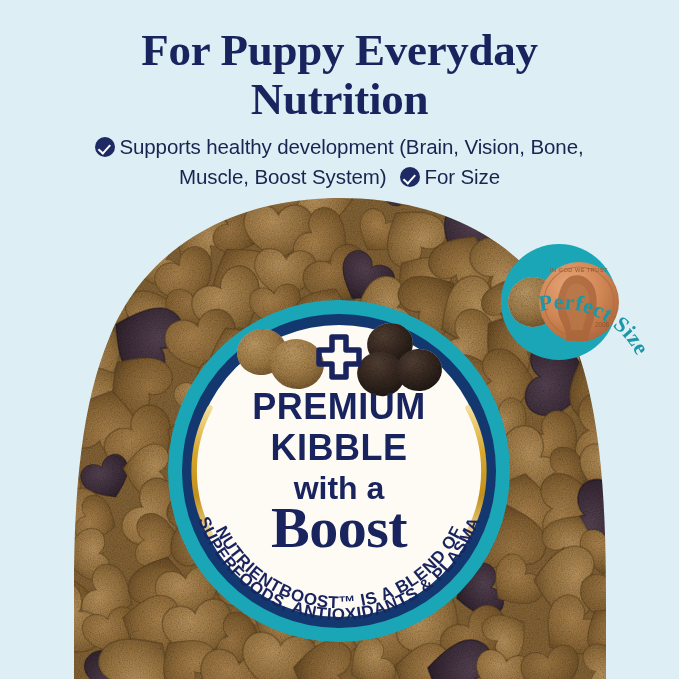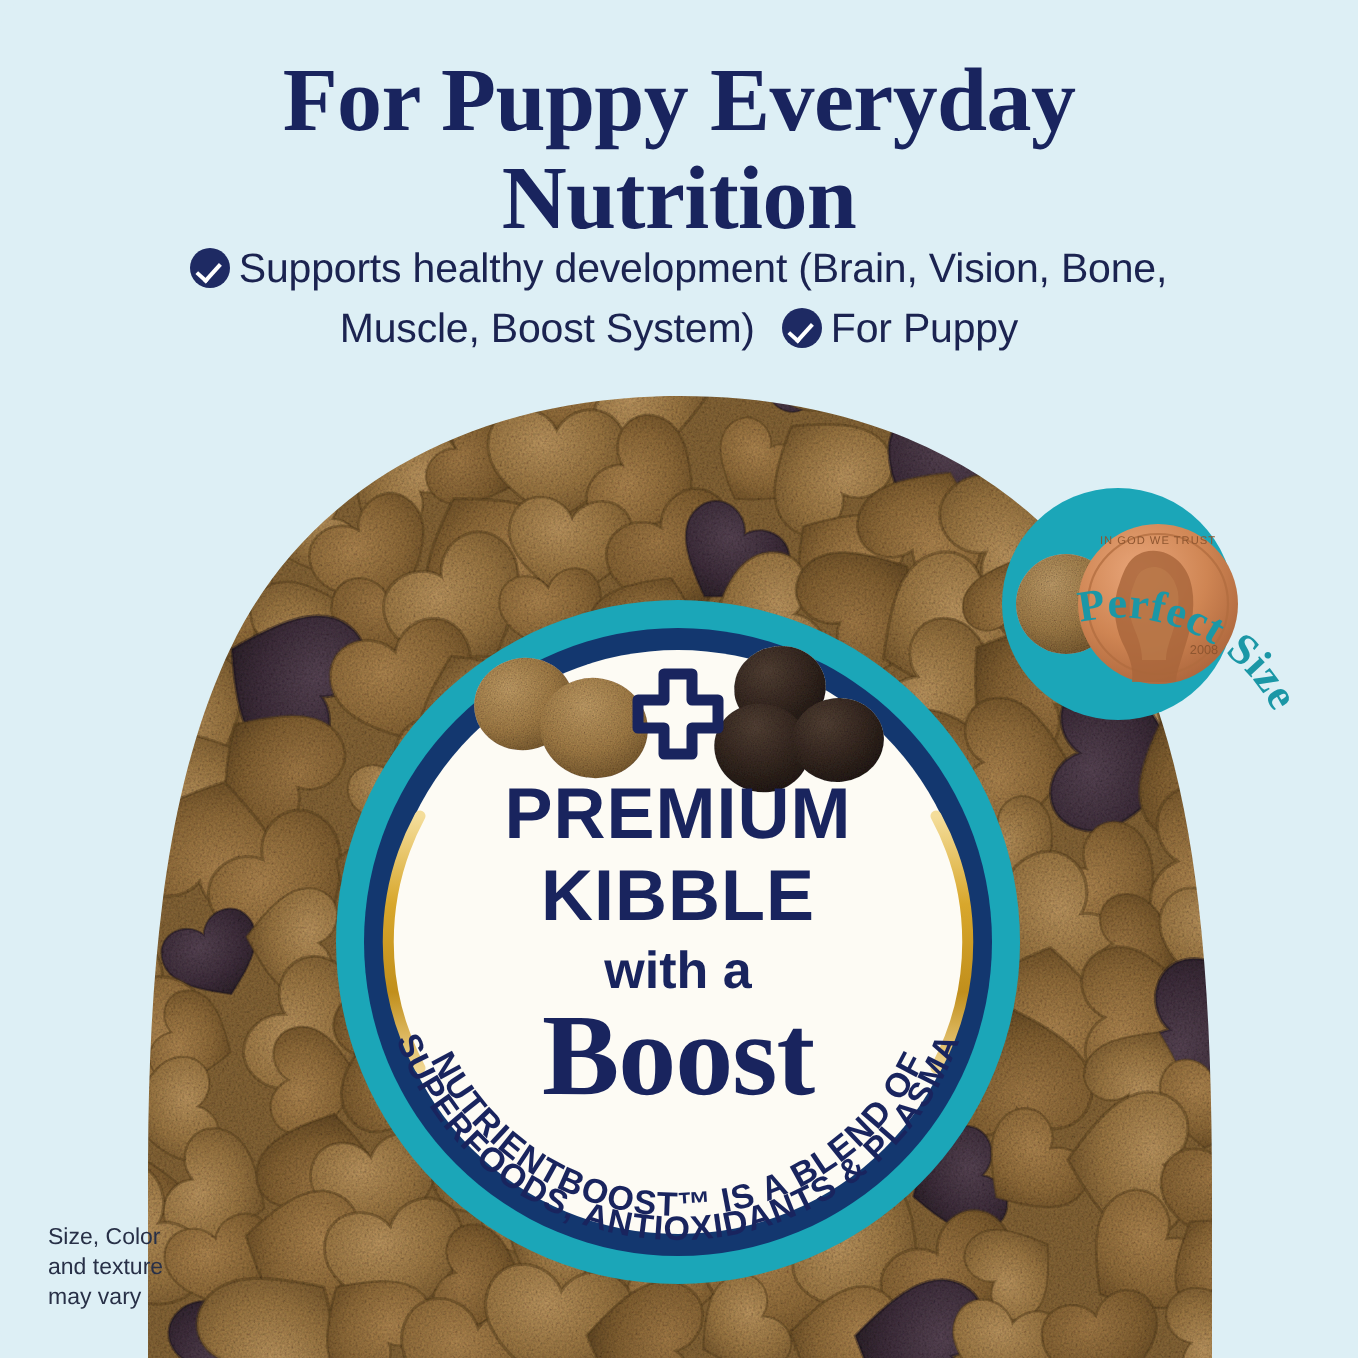--- a/index.html
+++ b/index.html
@@ -17,21 +17,21 @@
     font-family:"Liberation Serif", serif;
     font-weight:bold;
     font-size:45px;line-height:49px;
     color:#19245e;
     letter-spacing:-0.3px;
     white-space:pre-line;
   }
 
   
   .bullets{
-    position:absolute;left:40px;top:120px;width:599px;text-align:center;
+    position:absolute;left:40px;top:132px;width:599px;text-align:center;
     color:#1b2350;font-size:20.5px;line-height:30px;font-weight:500;
     letter-spacing:-0.1px;
   }
   .bl-row{display:block;}
   .chk{
     display:inline-block;width:20px;height:20px;border-radius:50%;
     background:#1e2a63;position:relative;vertical-align:-3px;margin-right:4px;
   }
   .chk::after{
     content:"";position:absolute;left:5.5px;top:4.5px;width:5px;height:9.5px;
@@ -58,21 +58,21 @@
     position:absolute;left:166px;top:298px;width:346px;height:346px;
     pointer-events:none;
   }
   .b-premium{
     position:absolute;left:0;top:88px;width:346px;text-align:center;
     font-size:36px;line-height:41px;font-weight:bold;color:#19245e;
     letter-spacing:0.5px;white-space:pre-line;
   }
   .b-with{
     position:absolute;left:0;top:172px;width:346px;text-align:center;
-    font-size:26px;font-weight:bold;color:#19245e;letter-spacing:0px;
+    font-size:32px;font-weight:bold;color:#19245e;letter-spacing:0px;
   }
   .b-boost{
     position:absolute;left:0;top:196px;width:346px;text-align:center;
     font-family:"Liberation Serif", serif;
     font-size:58px;font-weight:bold;color:#19245e;letter-spacing:-0.5px;
   }
 
   
   .psize{position:absolute;left:486px;top:206px;width:193px;height:160px;}
   .psize svg{display:block;}
@@ -87,21 +87,21 @@
 </head>
 <body>
 
 <div id="stage">
 
   <div class="headline">For Puppy Everyday
 Nutrition</div>
 
   <div class="bullets">
     <span class="bl-row"><span class="chk"></span><span class="bl-txt">Supports healthy development (Brain, Vision, Bone,</span></span>
-    <span class="bl-row"><span class="bl-txt">Muscle, Boost System)</span><span class="chk second"></span><span class="bl-txt">For Puppy</span></span>
+    <span class="bl-row"><span class="bl-txt">Muscle, Boost System)</span><span class="chk second"></span><span class="bl-txt">For Size</span></span>
   </div>
 
   <div class="pile">
     <svg width="548" height="483" viewBox="0 0 548 483" xmlns="http://www.w3.org/2000/svg">
       <defs>
         <radialGradient id="kg" cx="38%" cy="32%" r="78%">
           <stop offset="0%" stop-color="#b48a52"></stop>
           <stop offset="55%" stop-color="#96703c"></stop>
           <stop offset="100%" stop-color="#6d4f27"></stop>
         </radialGradient>
@@ -419,17 +419,14 @@
         <text x="93" y="66" text-anchor="middle" font-family="Liberation Sans, sans-serif" font-size="5.6" fill="#8e5630" letter-spacing="0.5" id="coinmotto">IN GOD WE TRUST</text>
         <text x="116" y="121" text-anchor="middle" font-family="Liberation Sans, sans-serif" font-size="6.4" fill="#8e5630" id="coinyear">2008</text>
       </g>
 
       <text font-family="Liberation Serif, serif" font-size="22" font-weight="bold" fill="#1b97a6" letter-spacing="0.4">
         <textPath href="#psArc" startOffset="50%" text-anchor="middle" id="pstp">Perfect Size!</textPath>
       </text>
     </svg>
   </div>
 
-  <div class="disclaimer">Size, Color
-and texture
-may vary</div>
 
 </div>
 
 </body></html>

